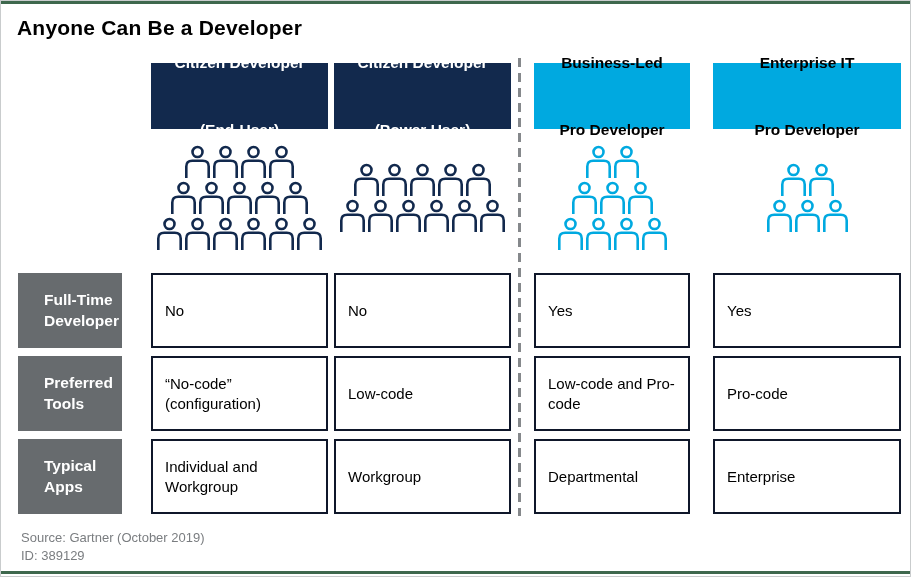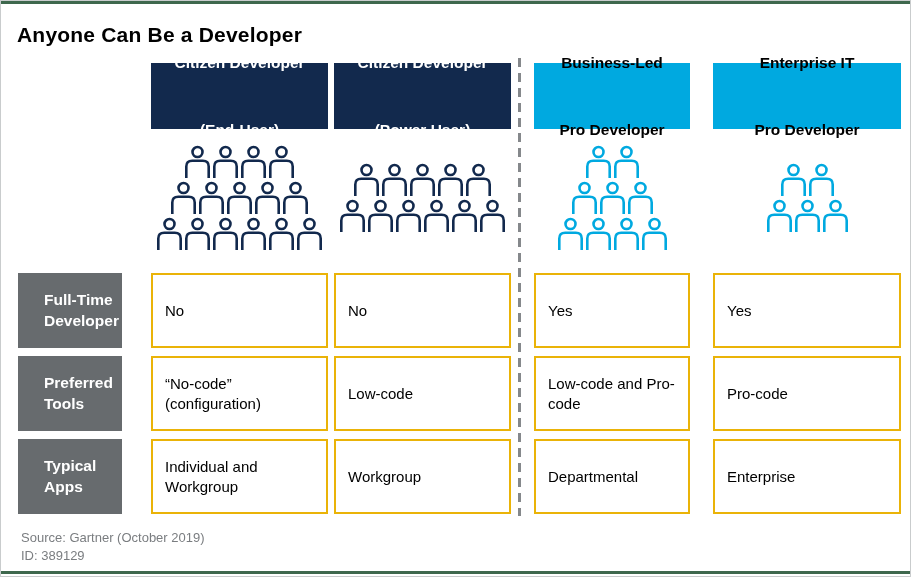--- a/index.html
+++ b/index.html
@@ -16,21 +16,21 @@
     position: absolute;
     left: 0; right: 0;
     height: 3px;
     background: #3e684d;
   }
   .accent-bar.top { top: 0; }
   .accent-bar.bottom { bottom: 2px; }
   .page-title {
     position: absolute;
     left: 16px;
-    top: 22px;
+    top: 15px;
     margin: 0;
     font-size: 21px;
     font-weight: bold;
     color: #000000;
     letter-spacing: 0.2px;
     text-align: center;
   }
   .dashed-divider {
     position: absolute;
     left: 517px;
@@ -94,21 +94,21 @@
     line-height: 1.3;
     display: flex;
     align-items: center;
     padding-left: 26px;
     box-sizing: border-box;
   }
   .cell {
     position: absolute;
     height: 75px;
     background: #ffffff;
-    border: 2px solid #eab308;
+    border: 2px solid #0f172a;
     box-sizing: border-box;
     display: flex;
     align-items: center;
     padding-left: 12px;
     padding-right: 10px;
     font-size: 15px;
     color: #000000;
     line-height: 1.3;
   }
   .footer {

